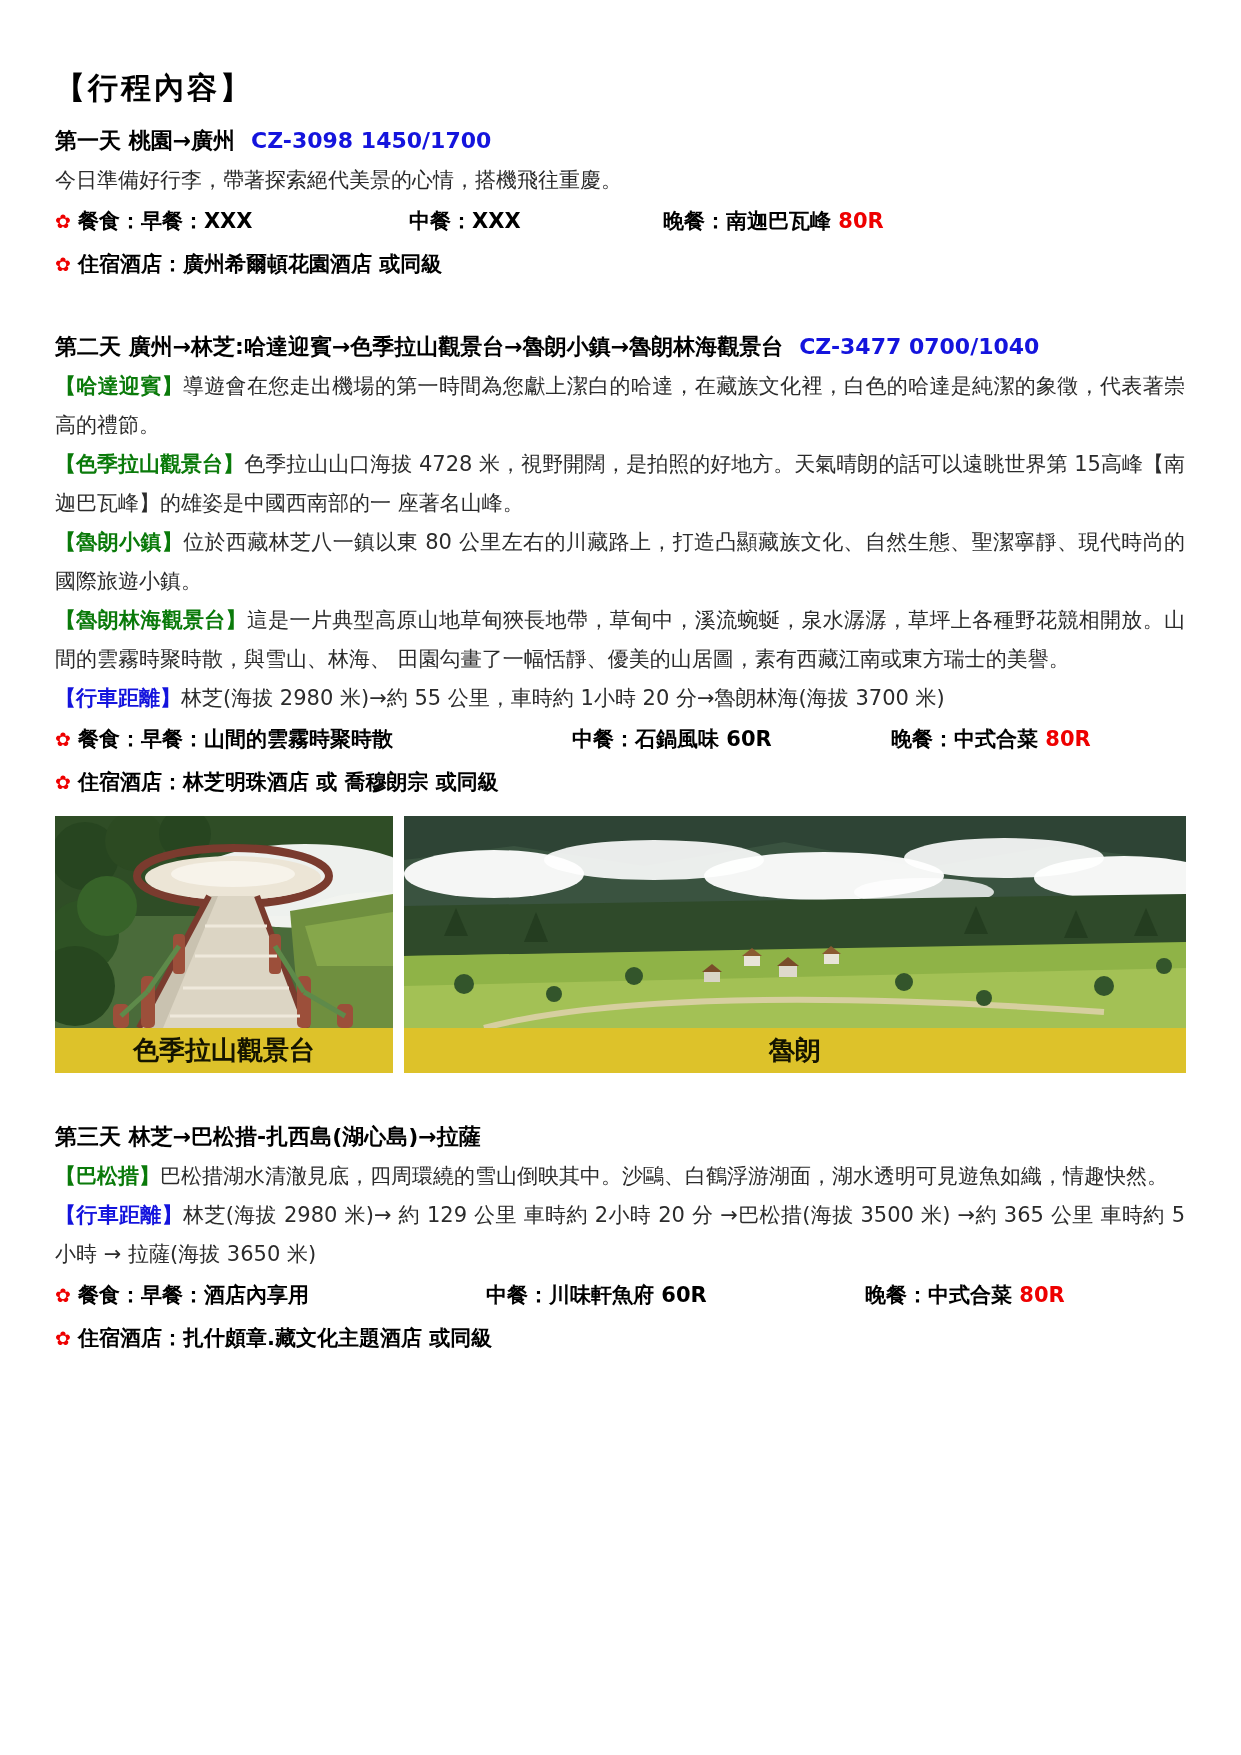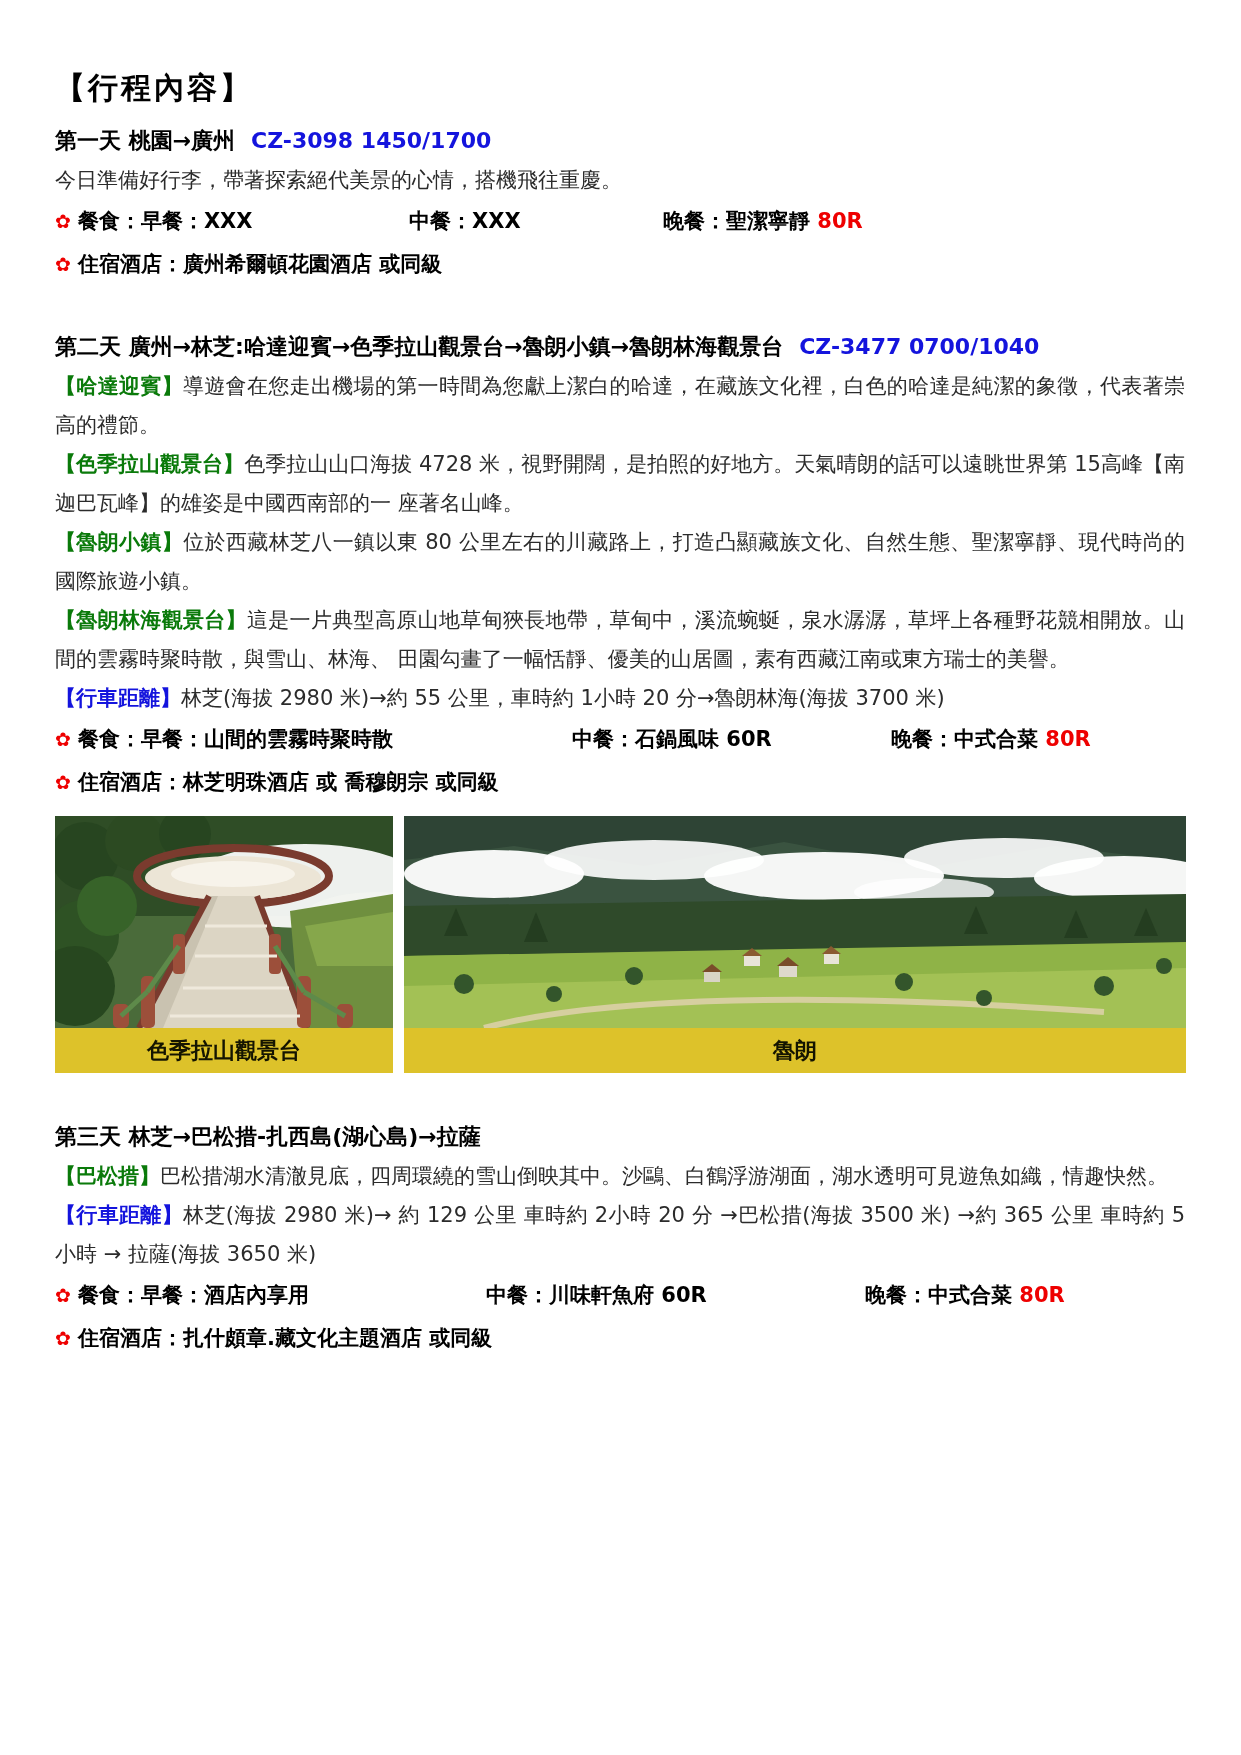--- a/index.html
+++ b/index.html
@@ -46,39 +46,39 @@
 
   .day2 { margin-top:41px; }
   .day3 { margin-top:44px; }
 
   .photos { display:flex; gap:11px; margin-top:12px; }
   .photo-fig { display:block; }
   .photo-fig svg { display:block; }
   .caption {
     height:45px; background:#ddc22a;
     display:flex; align-items:center; justify-content:center;
-    font-size:22px; font-weight:bold; color:#141400;
+    font-size:26px; font-weight:bold; color:#141400;
   }
 </style>
 </head>
 <body>
 
 <div class="page">
 
   <div class="title">【行程內容】</div>
 
   <div class="day day1">
     <div class="day-heading">
       <span>第一天  桃園→廣州</span><span class="flight">CZ-3098 1450/1700</span>
     </div>
     <p class="body-text">今日準備好行李，帶著探索絕代美景的心情，搭機飛往重慶。</p>
     <div class="meal-line d1">
       <span class="mcol c1"><span class="flower">✿</span><span>餐食：早餐：XXX</span></span>
       <span class="mcol c2">中餐：XXX</span>
-      <span class="mcol c3"><span>晚餐：聖潔寧靜 </span><span class="price">80R</span></span>
+      <span class="mcol c3"><span>晚餐：南迦巴瓦峰 </span><span class="price">80R</span></span>
     </div>
     <div class="hotel-line">
       <span class="flower">✿</span>
         <span>住宿酒店：廣州希爾頓花園酒店  或同級</span>
     </div>
   </div>
 
   <div class="day day2">
     <div class="day-heading">
       <span>第二天  廣州→林芝:哈達迎賓→色季拉山觀景台→魯朗小鎮→魯朗林海觀景台</span><span class="flight">CZ-3477 0700/1040</span>

